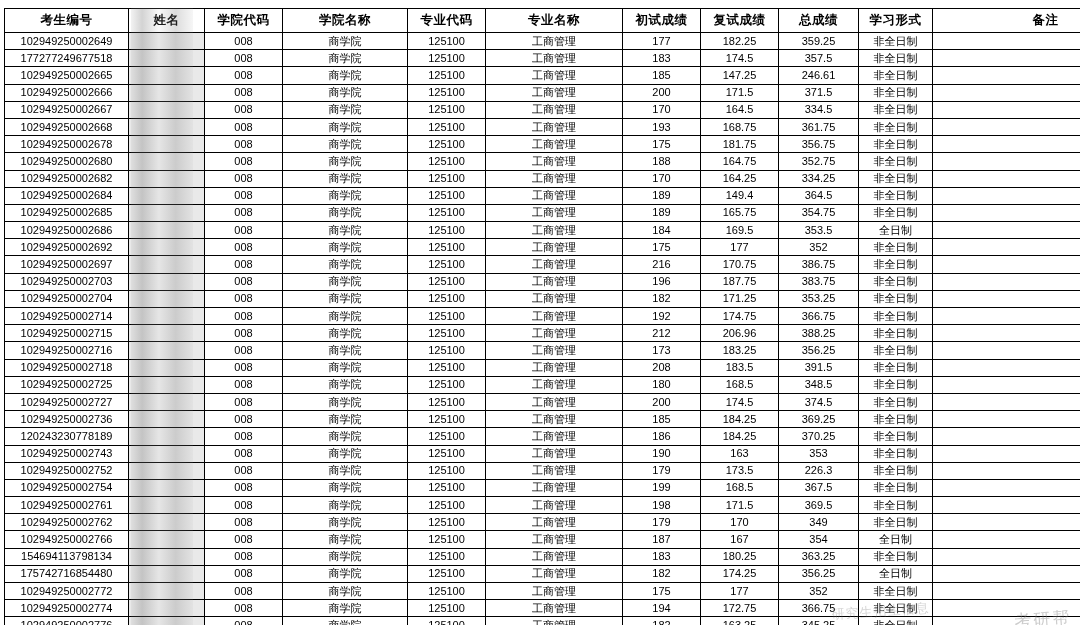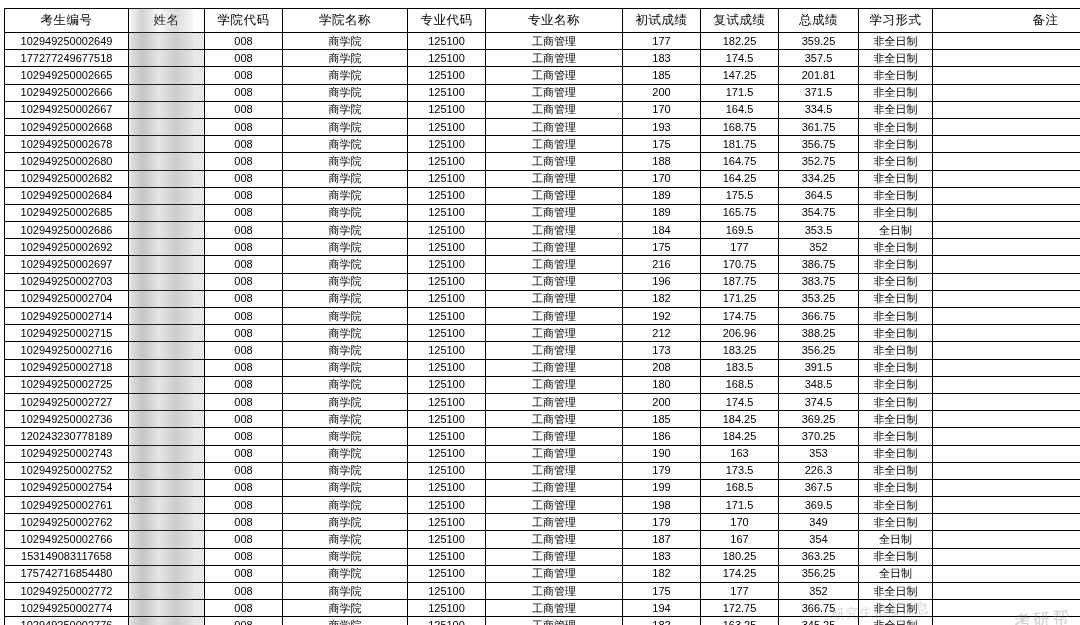--- a/index.html
+++ b/index.html
@@ -32,21 +32,21 @@
     text-align: center;
     vertical-align: middle;
     font-family: "Liberation Sans", sans-serif;
     color: #000000;
     white-space: nowrap;
     overflow: hidden;
   }
   table.grid th {
     height: 21px;
     font-size: 12.5px;
-    font-weight: normal;
+    font-weight: bold;
     letter-spacing: 0.5px;
   }
   table.grid td {
     height: 16.2px;
     font-size: 11px;
     line-height: 15px;
     padding: 0;
   }
   td.name-cell {
     background: #e9e9e9;
@@ -168,21 +168,21 @@
         </tr>
         <tr>
           <td>102949250002665</td>
           <td class="name-cell"></td>
           <td>008</td>
           <td>商学院</td>
           <td>125100</td>
           <td>工商管理</td>
           <td>185</td>
           <td>147.25</td>
-          <td>201.81</td>
+          <td>246.61</td>
           <td>非全日制</td>
           <td></td>
         </tr>
         <tr>
           <td>102949250002666</td>
           <td class="name-cell"></td>
           <td>008</td>
           <td>商学院</td>
           <td>125100</td>
           <td>工商管理</td>
@@ -258,21 +258,21 @@
           <td></td>
         </tr>
         <tr>
           <td>102949250002684</td>
           <td class="name-cell"></td>
           <td>008</td>
           <td>商学院</td>
           <td>125100</td>
           <td>工商管理</td>
           <td>189</td>
-          <td>175.5</td>
+          <td>149.4</td>
           <td>364.5</td>
           <td>非全日制</td>
           <td></td>
         </tr>
         <tr>
           <td>102949250002685</td>
           <td class="name-cell"></td>
           <td>008</td>
           <td>商学院</td>
           <td>125100</td>
@@ -524,21 +524,21 @@
           <td>商学院</td>
           <td>125100</td>
           <td>工商管理</td>
           <td>187</td>
           <td>167</td>
           <td>354</td>
           <td>全日制</td>
           <td></td>
         </tr>
         <tr>
-          <td>153149083117658</td>
+          <td>154694113798134</td>
           <td class="name-cell"></td>
           <td>008</td>
           <td>商学院</td>
           <td>125100</td>
           <td>工商管理</td>
           <td>183</td>
           <td>180.25</td>
           <td>363.25</td>
           <td>非全日制</td>
           <td></td>

